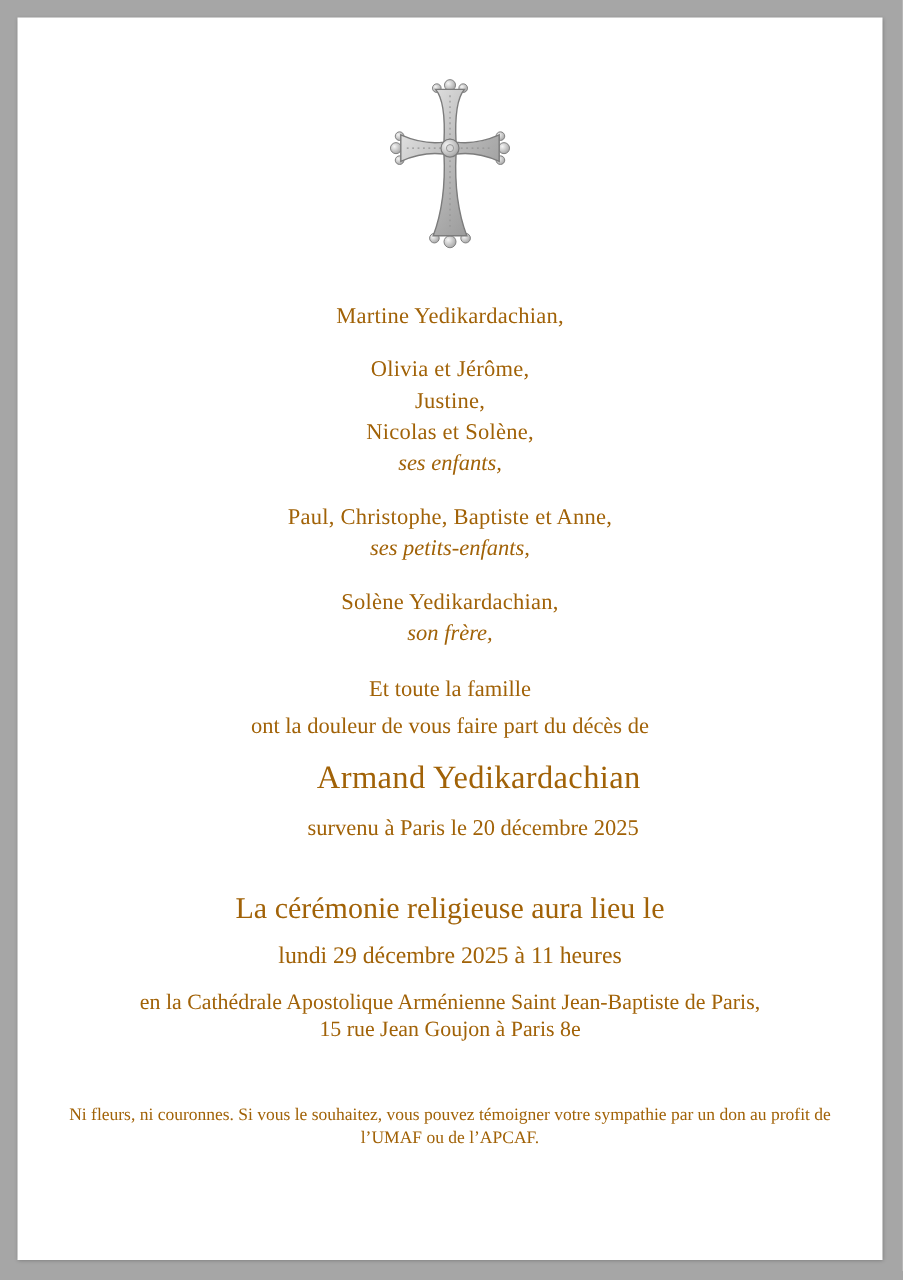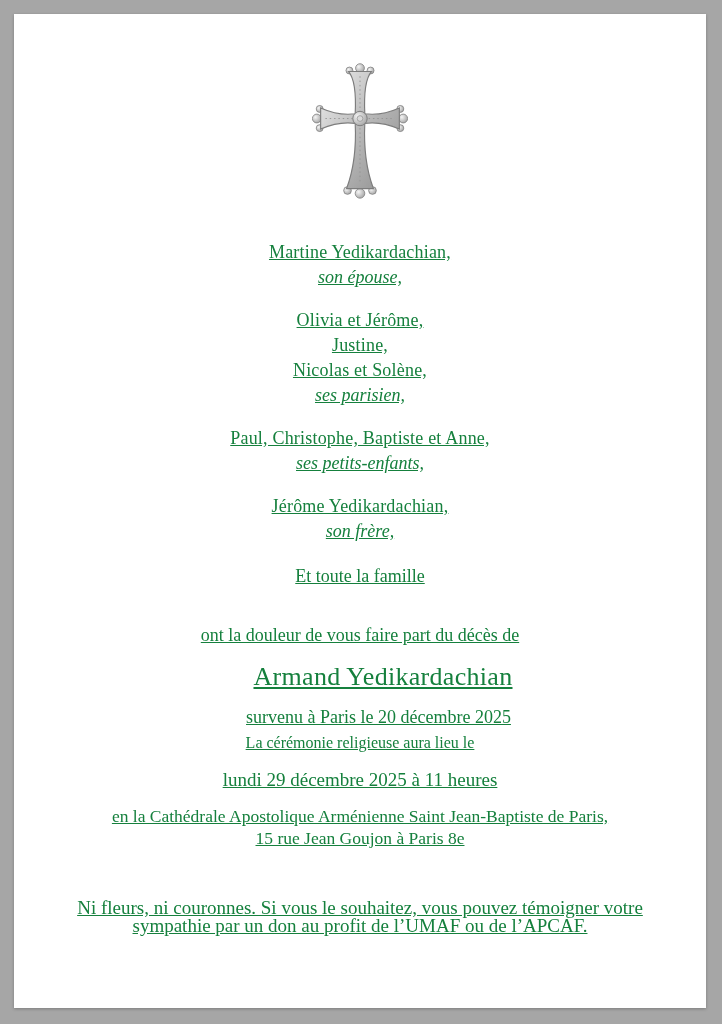--- a/index.html
+++ b/index.html
@@ -18,24 +18,23 @@
     font-family: "Liberation Serif", serif;
   }
   .sheet {
     position: absolute;
     left: 14px;
     top: 14px;
     right: 16px;
     bottom: 16px;
     background: #ffffff;
     box-shadow: 0 1px 3px rgba(0,0,0,0.25);
-    color: #15803d;
+    color: #a16207;
     text-align: center;
     overflow: hidden;
-    text-decoration: underline;
   }
   .cross-wrap {
     margin-top: 48px;
     height: 140px;
     display: flex;
     justify-content: center;
     align-items: flex-start;
   }
   .names-block { margin-top: 38px; }
   .group { margin-top: 18px; }
@@ -49,59 +48,60 @@
     font-style: italic;
     font-size: 18px;
     line-height: 25px;
   }
   .family-line {
     margin-top: 20px;
     font-size: 18px;
     line-height: 25px;
   }
   .intro-line {
-    margin-top: 34px;
+    margin-top: 4px;
     font-size: 18px;
     line-height: 25px;
   }
   .deceased-name {
     margin-top: 12px;
     font-size: 26px;
     line-height: 34px;
     letter-spacing: 0.3px;
     padding-left: 46px;
   }
   .death-date {
     margin-top: 11px;
     font-size: 18px;
     line-height: 25px;
     padding-left: 37px;
   }
   .ceremony-intro {
-    font-size: 16px;
+    margin-top: 40px;
+    font-size: 24px;
     line-height: 25px;
   }
   .ceremony-datetime {
     margin-top: 11px;
     font-size: 19px;
     line-height: 28px;
   }
   .location-block {
     margin-top: 11px;
   }
   .location-line {
     font-size: 17.5px;
     line-height: 22px;
   }
   .donation-note {
     margin-top: 50px;
     margin-left: auto;
     margin-right: auto;
     max-width: 610px;
-    font-size: 19px;
+    font-size: 14px;
     line-height: 18px;
   }
 </style>
 </head>
 <body>
 
 <div class="frame">
   <div class="sheet">
 
     <div class="cross-wrap">
@@ -155,37 +155,36 @@
           <circle cx="50" cy="58" r="7.5" fill="url(#knob)" stroke="#7c7c7c" stroke-width="1"></circle>
           <circle cx="50" cy="58" r="3" fill="#d9d9d9" stroke="#8a8a8a" stroke-width="0.7"></circle>
         </svg>
       </span>
     </div>
 
     <div class="names-block">
 
       <div class="group">
         <div class="name-line">Martine Yedikardachian,</div>
-        <div class="relation-line">son épouse,</div>
       </div>
 
       <div class="group">
         <div class="name-line">Olivia et Jérôme,</div>
         <div class="name-line">Justine,</div>
         <div class="name-line">Nicolas et Solène,</div>
-        <div class="relation-line">ses parisien,</div>
+        <div class="relation-line">ses enfants,</div>
       </div>
 
       <div class="group">
         <div class="name-line">Paul, Christophe, Baptiste et Anne,</div>
         <div class="relation-line">ses petits-enfants,</div>
       </div>
 
       <div class="group">
-        <div class="name-line">Jérôme Yedikardachian,</div>
+        <div class="name-line">Solène Yedikardachian,</div>
         <div class="relation-line">son frère,</div>
       </div>
 
       <div class="family-line">Et toute la famille</div>
     </div>
 
     <div class="intro-line">ont la douleur de vous faire part du décès de</div>
     <div class="deceased-name">Armand Yedikardachian</div>
     <div class="death-date">survenu à Paris le 20 décembre 2025</div>
 

